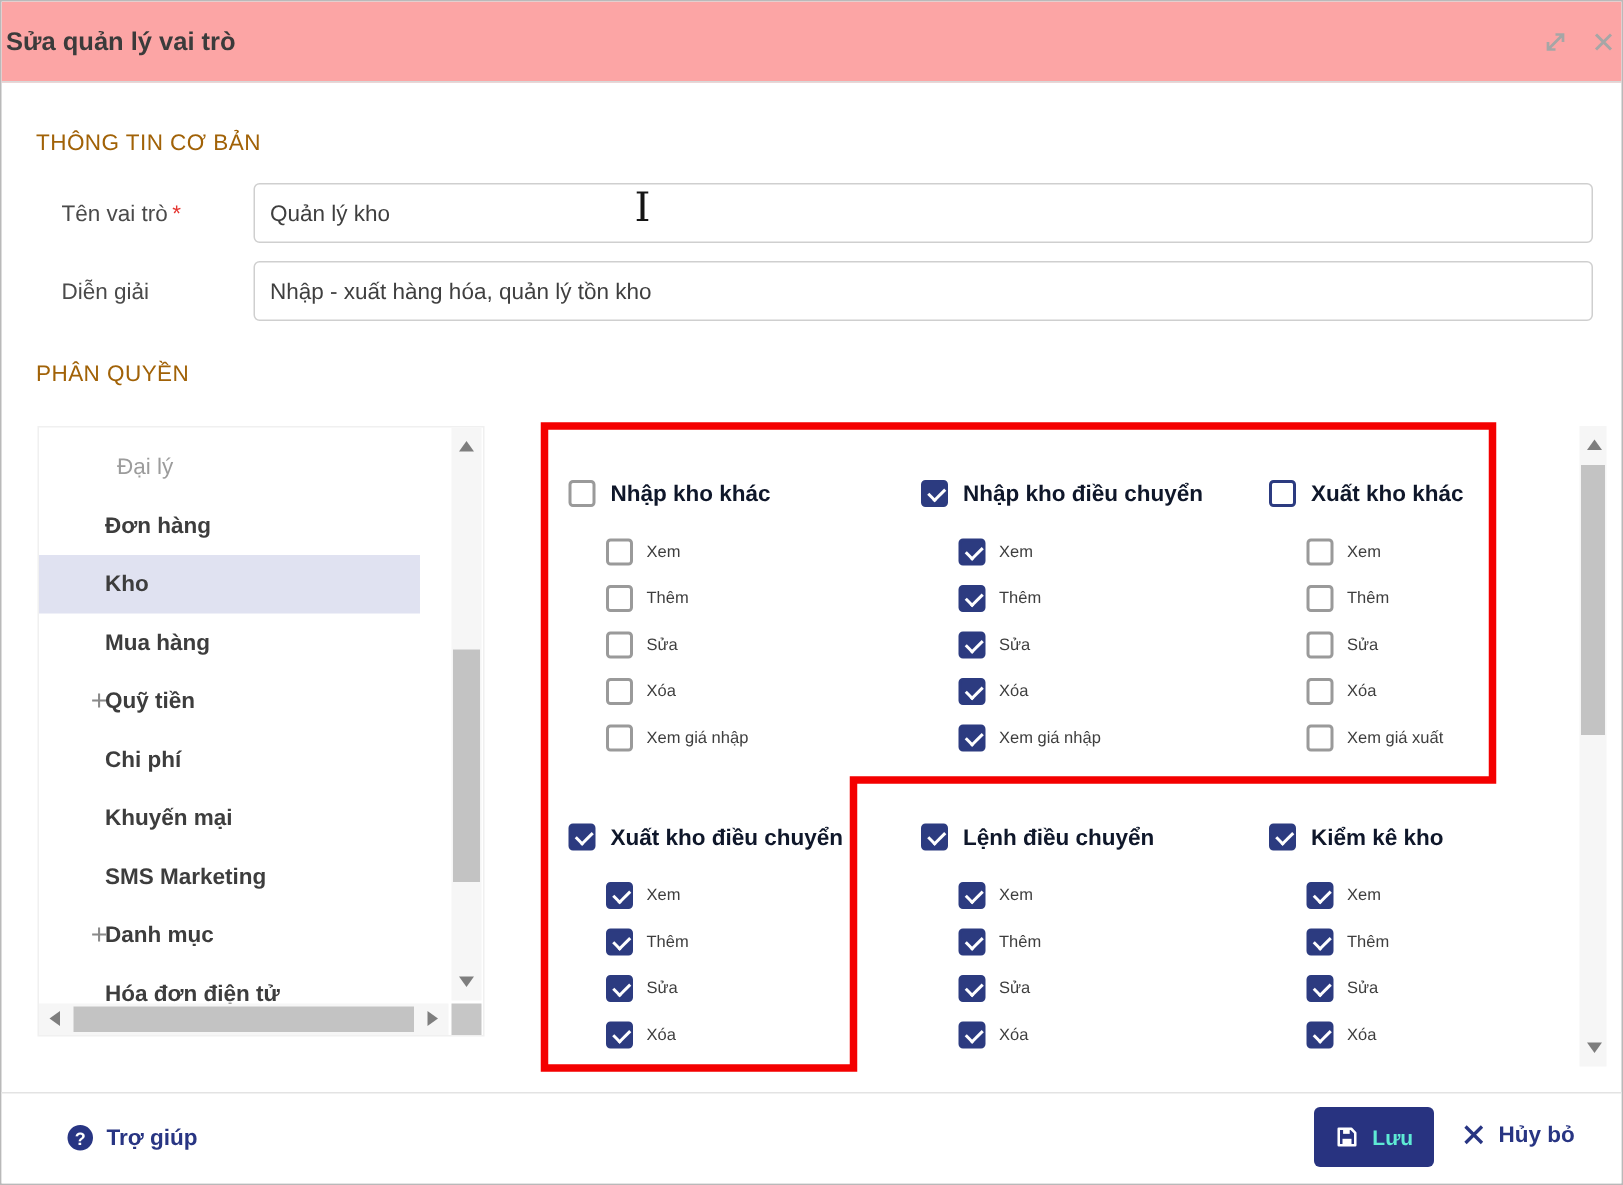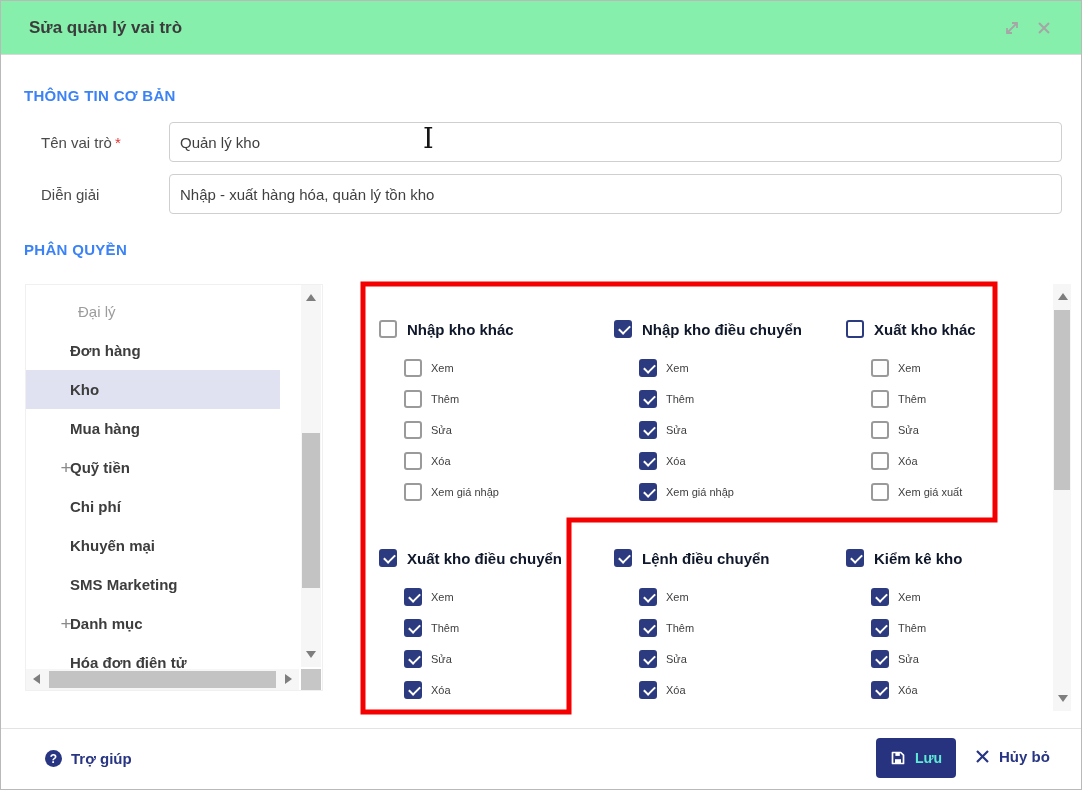--- a/index.html
+++ b/index.html
@@ -1,28 +1,28 @@
 <!DOCTYPE html>
 <html><head>
 <meta charset="utf-8">
 <style>
   html,body{margin:0;padding:0;background:#fff;}
   *{box-sizing:border-box;}
   .dialog{position:relative;width:1082px;height:790px;background:#fff;border:1px solid #b9b9b9;
     font-family:"Liberation Sans",sans-serif;overflow:hidden;}
 
   
-  .titlebar{position:absolute;left:0;top:0;width:100%;height:54px;background:#86efac;
-    border-bottom:1px solid #d9d9d9;display:flex;align-items:center;padding:0 28px;justify-content:center;}
+  .titlebar{position:absolute;left:0;top:0;width:100%;height:54px;background:#fca5a5;
+    border-bottom:1px solid #d9d9d9;display:flex;align-items:center;padding:0 3px;justify-content:center;}
   .title{font-size:17px;font-weight:700;color:#3b3b3b;}
   .tb-icons{margin-left:auto;display:flex;gap:14px;align-items:center;}
   .tb-icon{cursor:pointer;display:flex;}
 
   
-  .section-label{position:absolute;left:23px;font-size:15px;font-weight:700;color:#3b82f6;letter-spacing:.3px;}
+  .section-label{position:absolute;left:23px;font-size:15px;font-weight:400;color:#a16207;letter-spacing:.3px;}
   #sec1{top:86px;} #sec2{top:240px;}
   .fld-label{position:absolute;left:40px;font-size:15px;color:#4a4a4a;}
   #lbl1{top:133px;} #lbl2{top:185px;}
   .req{color:#e5342f;margin-left:3px;}
   .txt-input{position:absolute;left:168px;width:893px;height:40px;border:1px solid #cfcfcf;border-radius:4px;
     padding:0 10px;font-size:15px;color:#3f3f3f;font-family:inherit;background:#fff;outline:none;}
   #inp1{top:121px;} #inp2{top:173px;}
   .ibeam{position:absolute;left:422px;top:124px;font-family:"DejaVu Serif",serif;font-size:27px;
     color:#151515;pointer-events:none;line-height:1;}
 

